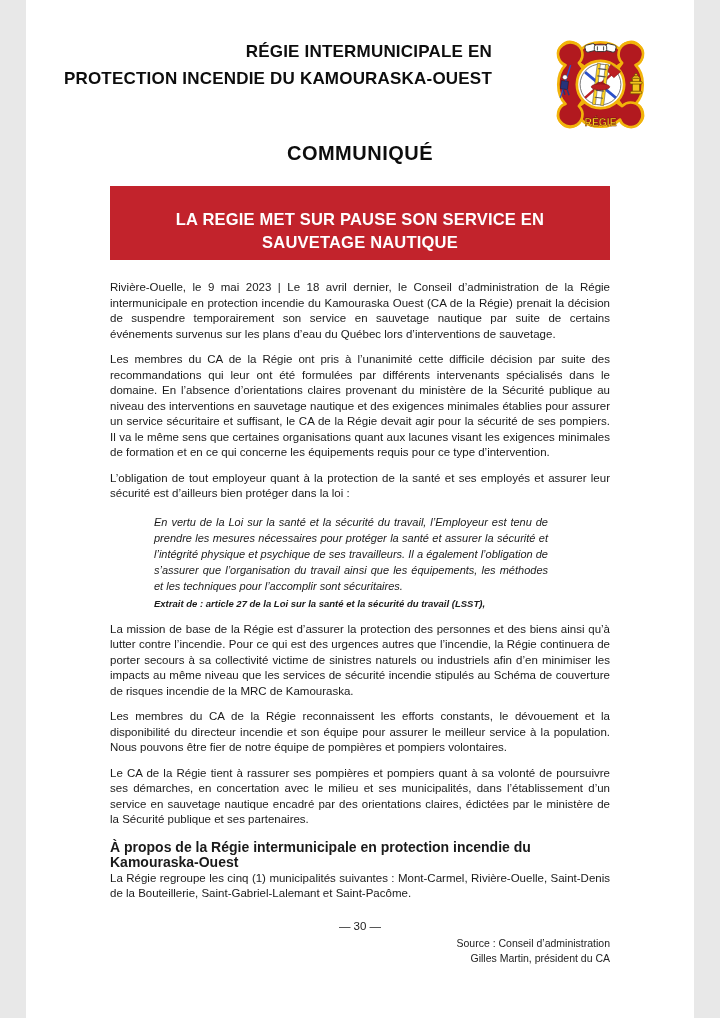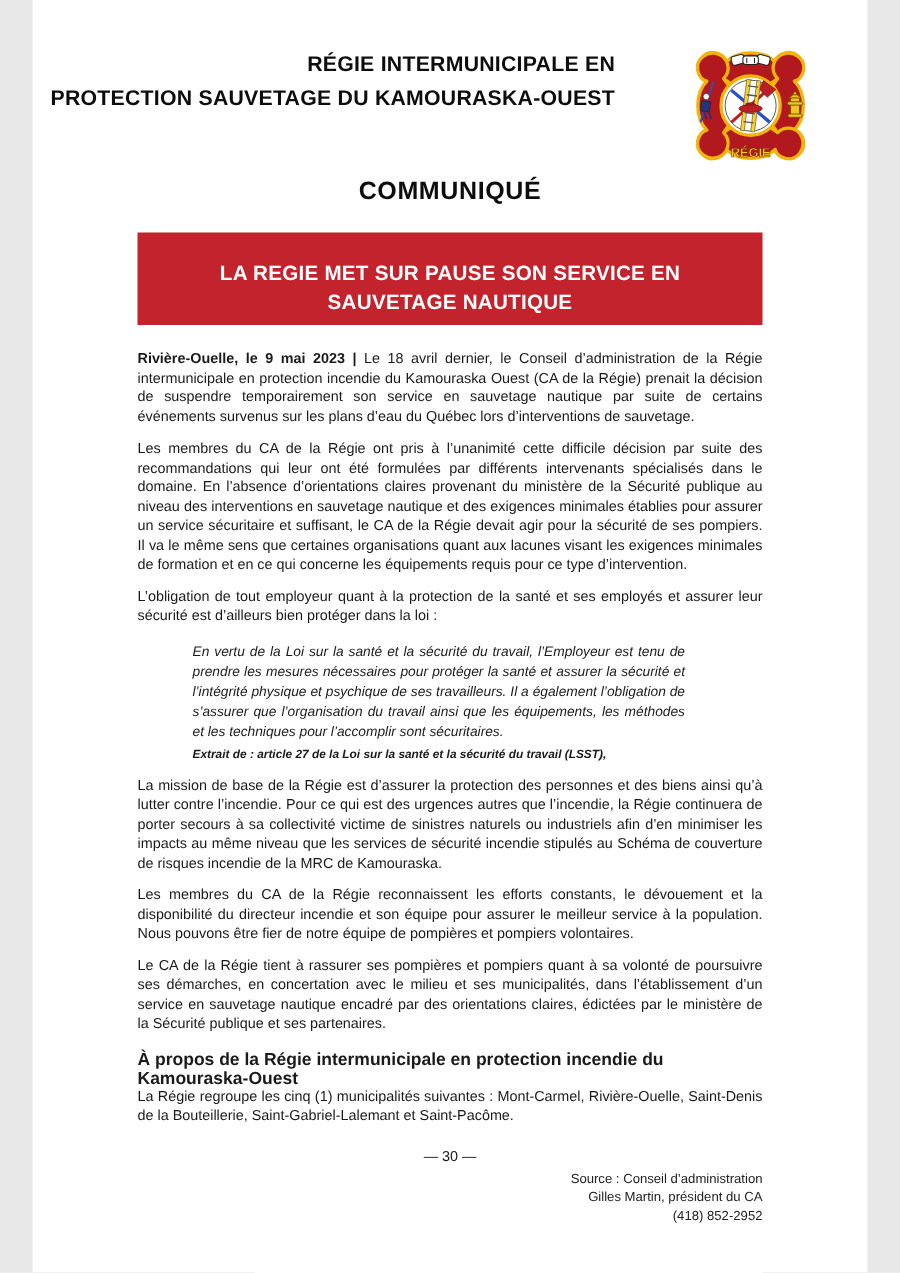--- a/index.html
+++ b/index.html
@@ -37,21 +37,21 @@
     font-weight: bold; font-size: 16.5px; line-height: 23px;
     letter-spacing: 0.2px;
   }
   
   .content { padding: 20px 84px 0 84px; }
   p.body-p {
     margin: 0 0 10px 0;
     font-size: 11.5px; line-height: 15.5px;
     text-align: justify;
   }
-  .dateline { font-weight: bold; }
+  .dateline { font-weight: normal; }
   blockquote.legal-quote {
     margin: 12px 62px 12px 44px;
     font-style: italic; font-size: 11px; line-height: 16.2px;
     text-align: justify;
   }
   .quote-source {
     display: block;
     font-weight: bold; font-style: italic;
     font-size: 9.5px; line-height: 13px;
     margin-top: 2px; text-align: left;
@@ -65,21 +65,21 @@
   svg text { font-family: "Liberation Sans", sans-serif; }
 </style>
 </head>
 <body>
 
 <div class="page">
 
   <div class="masthead">
     <div class="org">
       <div>RÉGIE INTERMUNICIPALE EN</div>
-      <div>PROTECTION SAUVETAGE DU KAMOURASKA-OUEST</div>
+      <div>PROTECTION INCENDIE DU KAMOURASKA-OUEST</div>
     </div>
 
     <svg class="logo" viewBox="0 0 100 100" aria-hidden="true">
       <g fill="#b2191f" stroke="#f2b40a" stroke-width="2.6" stroke-linejoin="round">
         <path d="M29 29 C23 35 13 33 10 25 C7 16 14 7 23 9 C27 10 30 12 31 16 C36 11 43 9 50 9 C57 9 64 11 69 16 C70 12 73 10 77 9 C86 7 93 16 90 25 C87 33 77 35 71 29 L50 44 Z"></path>
         <path d="M29 29 C23 35 13 33 10 25 C7 16 14 7 23 9 C27 10 30 12 31 16 C36 11 43 9 50 9 C57 9 64 11 69 16 C70 12 73 10 77 9 C86 7 93 16 90 25 C87 33 77 35 71 29 L50 44 Z" transform="rotate(90 50 50)"></path>
         <path d="M29 29 C23 35 13 33 10 25 C7 16 14 7 23 9 C27 10 30 12 31 16 C36 11 43 9 50 9 C57 9 64 11 69 16 C70 12 73 10 77 9 C86 7 93 16 90 25 C87 33 77 35 71 29 L50 44 Z" transform="rotate(180 50 50)"></path>
         <path d="M29 29 C23 35 13 33 10 25 C7 16 14 7 23 9 C27 10 30 12 31 16 C36 11 43 9 50 9 C57 9 64 11 69 16 C70 12 73 10 77 9 C86 7 93 16 90 25 C87 33 77 35 71 29 L50 44 Z" transform="rotate(270 50 50)"></path>
       </g>
 
@@ -159,17 +159,16 @@
     <div class="about">
       <h3>À propos de la Régie intermunicipale en protection incendie du Kamouraska-Ouest</h3>
       <p>La Régie regroupe les cinq (1) municipalités suivantes : Mont-Carmel, Rivière-Ouelle, Saint-Denis de la Bouteillerie, Saint-Gabriel-Lalemant et Saint-Pacôme.</p>
     </div>
 
     <div class="end-mark">— 30 —</div>
 
     <div class="source-block">
       <div>Source : Conseil d’administration</div>
       <div>Gilles Martin, président du CA</div>
-      <div>(418) 852-2952</div>
     </div>
 
   </div>
 </div>
 
 </body></html>

